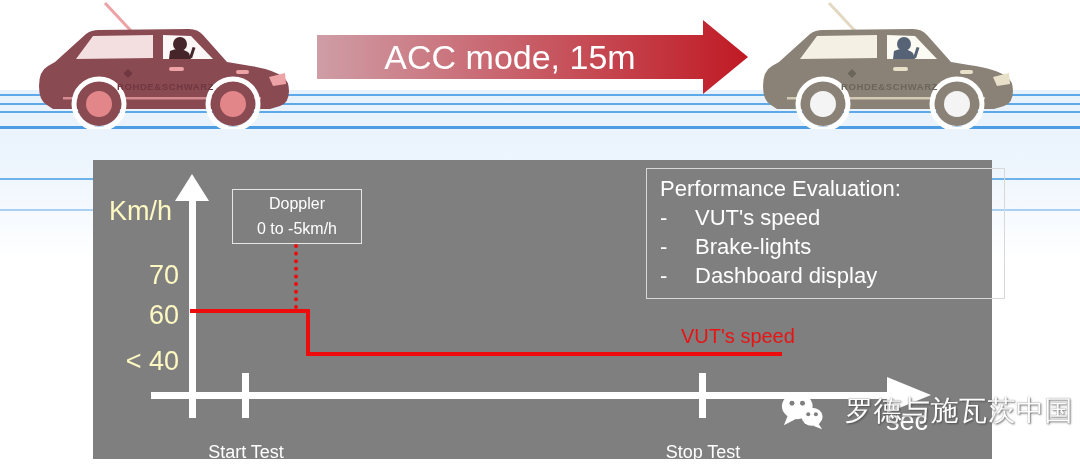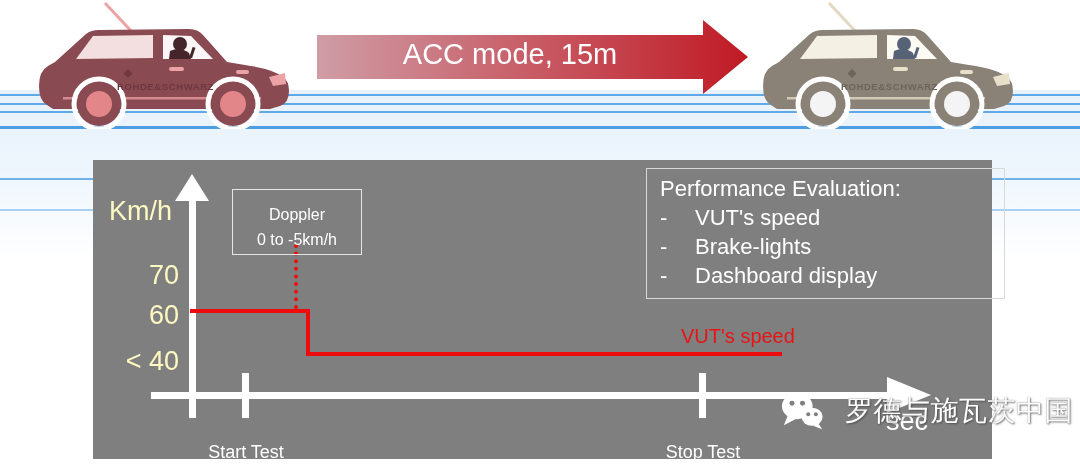--- a/index.html
+++ b/index.html
@@ -14,21 +14,21 @@
   .rl1{top:94px;height:2px;background:#60a9e8;}
   .rl2{top:103px;height:2px;background:#60a9e8;}
   .rl3{top:111px;height:2px;background:#60a9e8;}
   .rl4{top:126px;height:3px;background:#4d9de2;}
   .rl5{top:178px;height:2px;background:#6fb1e9;}
   .rl6{top:209px;height:2px;background:#a9cff1;}
 
   
   .acc-arrow{left:317px;top:20px;width:432px;height:74px;}
   .acc-arrow-label{left:317px;top:38px;width:386px;text-align:center;
-    font-size:29px;color:#ffffff;}
+    font-size:34px;color:#ffffff;}
 
   
   .car{width:258px;height:128px;}
   .car-left{left:33px;top:1px;}
   .car-right{left:757px;top:1px;}
   .car-a .body,.car-a .tire{fill:#8a4a52;}
   .car-a .win{fill:#f4dfe0;}
   .car-a .winf{fill:#fdf6f6;}
   .car-a .driver{fill:#452529;}
   .car-a .hub{fill:#e2868a;}
@@ -67,21 +67,21 @@
   .xlab-stop{left:540px;}
   .sec-label{left:793px;top:246px;font-size:27px;color:#fff;}
 
   .red-seg1{left:97px;top:149px;width:120px;height:4px;background:#ee0b0b;}
   .red-vert{left:213px;top:149px;width:4px;height:47px;background:#ee0b0b;}
   .red-seg2{left:213px;top:192px;width:476px;height:4px;background:#ee0b0b;}
   .red-dotted{left:201px;top:84px;width:0;height:65px;border-left:4px dotted #ee0b0b;}
   .series-label{left:588px;top:165px;font-size:20px;color:#e81414;}
 
   .doppler-box{left:139px;top:29px;width:128px;height:52px;border:1px solid #e6e6e6;
-    text-align:center;font-size:16px;line-height:25px;padding-top:12px;}
+    text-align:center;font-size:16px;line-height:25px;padding-top:1px;}
   .perf-box{left:553px;top:8px;width:334px;border:1px solid #d8d8d8;
     padding:5px 10px 8px 13px;font-size:22px;line-height:29px;}
   .pe-item{display:flex;}
   .pe-dash{width:35px;flex:0 0 35px;}
 
   
   .watermark{left:781px;top:391px;display:flex;align-items:center;gap:20px;z-index:20;}
   .wm-text{font-size:28px;line-height:40px;color:#fdfdfd;letter-spacing:0.5px;
     text-shadow:0 0 1px #6a6a6a,1px 1px 2px rgba(60,60,60,.7);white-space:nowrap;}
 </style>

